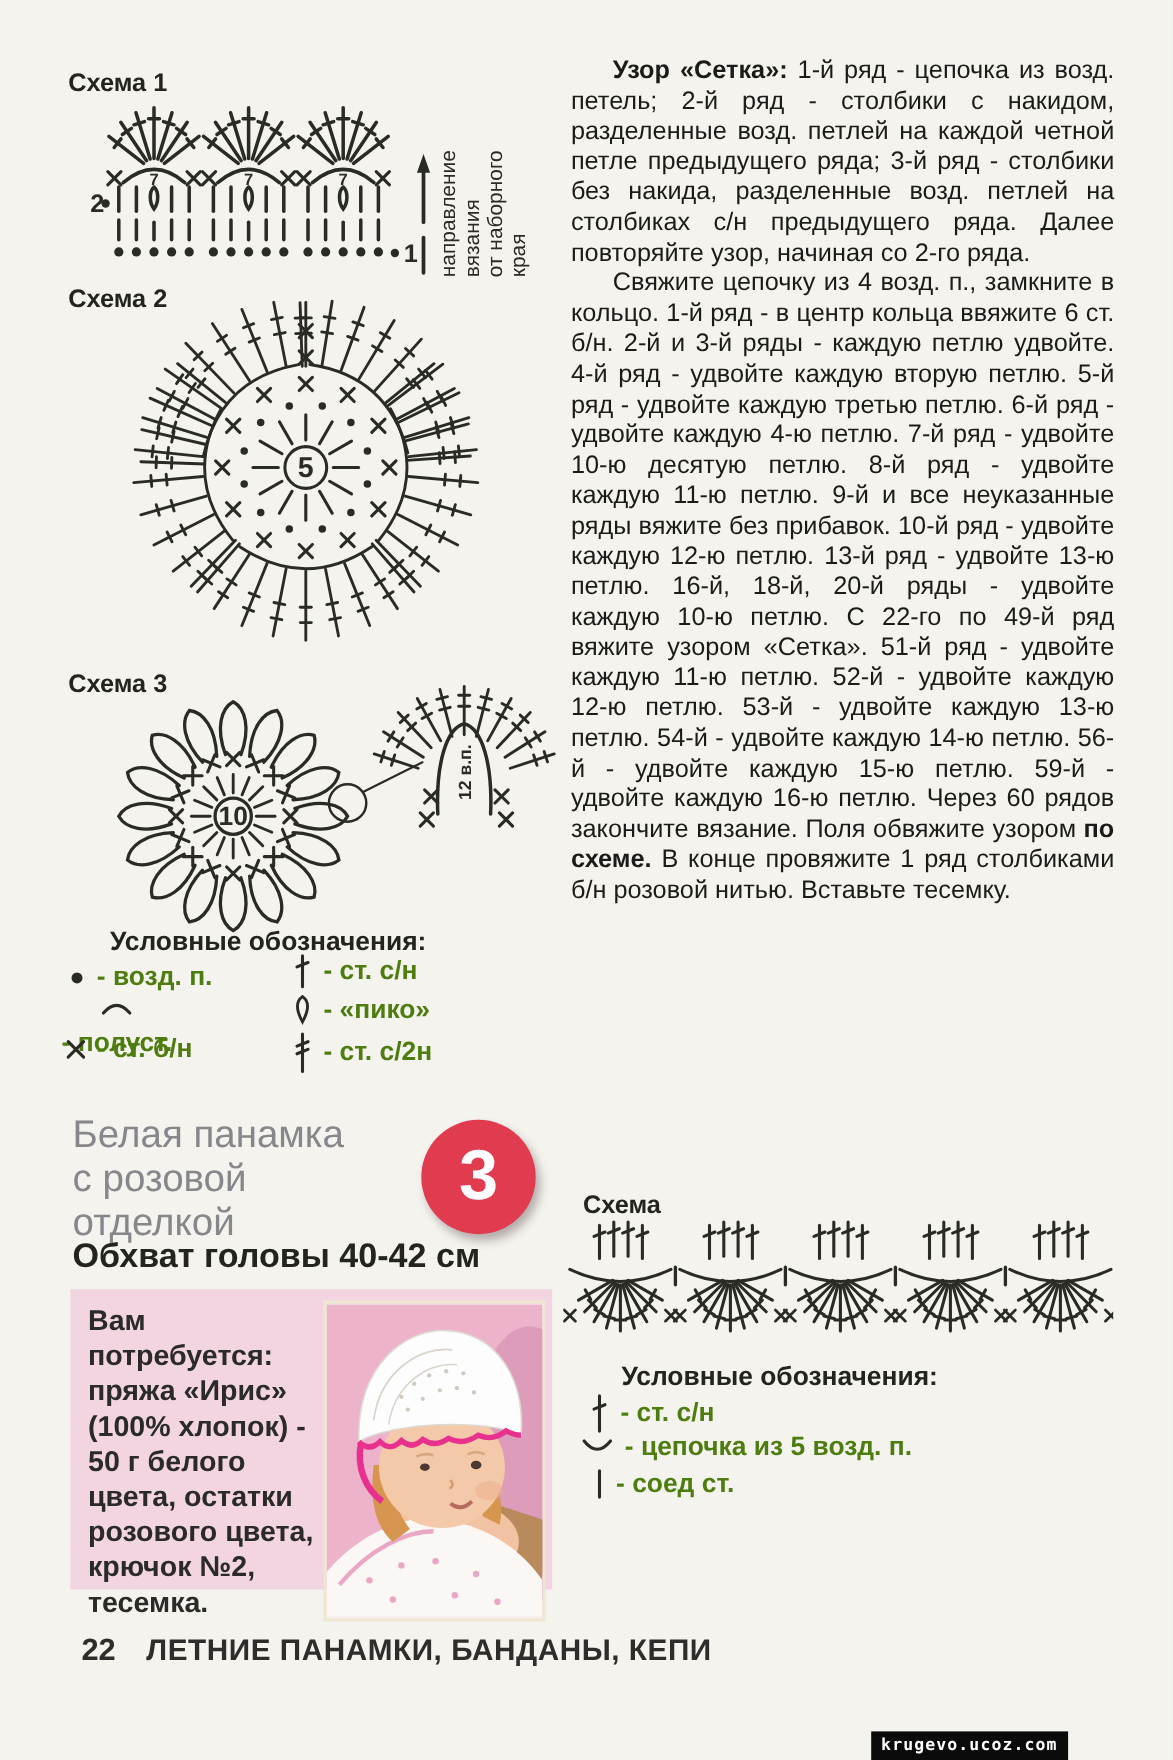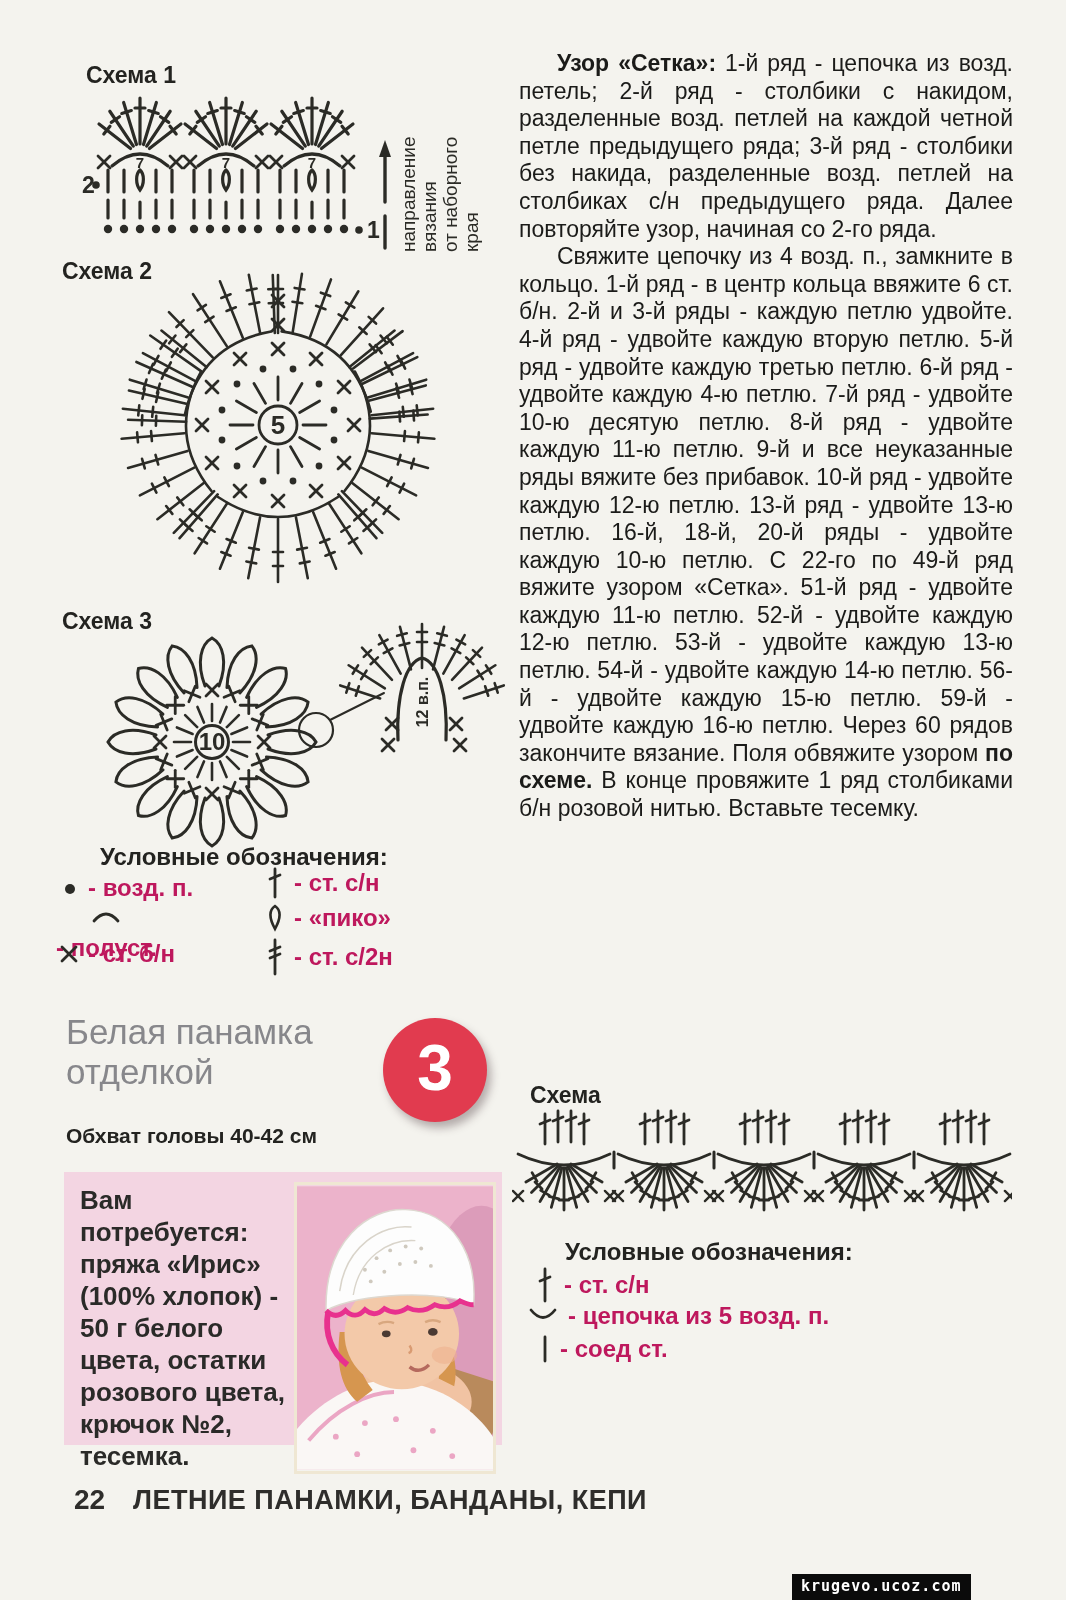--- a/index.html
+++ b/index.html
@@ -2,43 +2,43 @@
 <html><head>
 <meta charset="utf-8">
 <style>
   html,body{margin:0;padding:0;}
   body{width:1066px;height:1600px;background:#e9e8e4;font-family:"Liberation Sans",sans-serif;}
   .page{position:relative;width:1066px;height:1600px;background:#f4f3ee;overflow:hidden;color:#232320;}
   .abs{position:absolute;}
   .diag-label{font-weight:bold;font-size:23px;color:#232320;}
   .rot-note{font-size:19px;line-height:21px;color:#2b2b26;transform:rotate(-90deg);transform-origin:0 0;white-space:nowrap;}
   .legend-title{font-weight:bold;font-size:24px;color:#232320;}
-  .lg-row{display:flex;align-items:center;gap:10px;font-weight:bold;font-size:24px;color:#be185d;}
+  .lg-row{display:flex;align-items:center;gap:10px;font-weight:bold;font-size:24px;color:#4d7c0f;}
   .lg-row svg{flex:0 0 auto;}
   .big-title{font-size:35px;line-height:40px;color:#87878b;}
   .badge{width:104px;height:104px;border-radius:50%;background:#e13b4f;box-shadow:4px 6px 9px rgba(60,40,45,.35);display:flex;align-items:center;justify-content:center;}
   .badge span{color:#fff;font-size:64px;font-weight:bold;transform:translateY(-2px);}
-  .size-line{font-weight:bold;font-size:21px;color:#232320;}
+  .size-line{font-weight:bold;font-size:31px;color:#232320;}
   .mat-box{background:#f3d5e2;}
   .mat-text{font-weight:bold;font-size:26px;line-height:32px;color:#2a2a28;}
   .photo-frame{border:3px solid #efe7d3;box-sizing:border-box;}
   .body-col{width:494px;font-size:23px;line-height:27.6px;color:#1b1b19;text-align:justify;}
   .body-col p{margin:0;text-indent:38px;}
   .footer-num{font-weight:bold;font-size:28px;color:#2e2d2b;}
   .footer-title{font-weight:bold;font-size:27px;letter-spacing:.5px;color:#2e2d2b;}
   .watermark{background:#0b0b0b;color:#ffffff;font-family:"DejaVu Sans Mono",monospace;font-weight:bold;font-size:15px;letter-spacing:1px;padding:3px 9px 20px 9px;}
   svg .ink{stroke:#2b2b26;fill:none;stroke-linecap:round;}
   svg text{font-family:"Liberation Sans",sans-serif;}
 </style>
 </head>
 <body>
 
 <div class="page">
 
-  <div class="abs diag-label" style="left:62px;top:62px;margin-left:24px;">Схема 1</div>
+  <div class="abs diag-label" style="left:62px;top:62px;">Схема 1</div>
 
   <svg class="abs" style="left:82px;top:80px;" width="300" height="162" viewBox="0 0 300 162">
     <defs>
       <g id="xm" class="ink" stroke-width="2.8">
         <line x1="-6" y1="-6" x2="6" y2="6"></line>
           <line x1="-6" y1="6" x2="6" y2="-6"></line>
       </g>
       <g id="s1m">
         <g class="ink" stroke-width="3.2">
           <line x1="8" y1="120" x2="8" y2="138"></line>
@@ -390,20 +390,21 @@
           <line x1="9" y1="2" x2="9" y2="36"></line>
           <line x1="4" y1="13" x2="14" y2="9"></line>
           <line x1="4" y1="20" x2="14" y2="16"></line>
         </g>
       </svg>
     <span>- ст. с/2н</span>
   </div>
 
   <div class="abs big-title" style="left:66px;top:1012px;">
     <div>Белая панамка</div>
+    <div>с розовой</div>
     <div>отделкой</div>
   </div>
   <div class="abs badge" style="left:383px;top:1018px;">
     <span>3</span>
   </div>
   <div class="abs size-line" style="left:66px;top:1124px;">Обхват головы 40-42 см</div>
 
   <div class="abs mat-box" style="left:64px;top:1172px;width:438px;height:273px;">
     <div class="abs mat-text" style="left:16px;top:12px;width:212px;">
       <div>Вам потребуется:</div>

